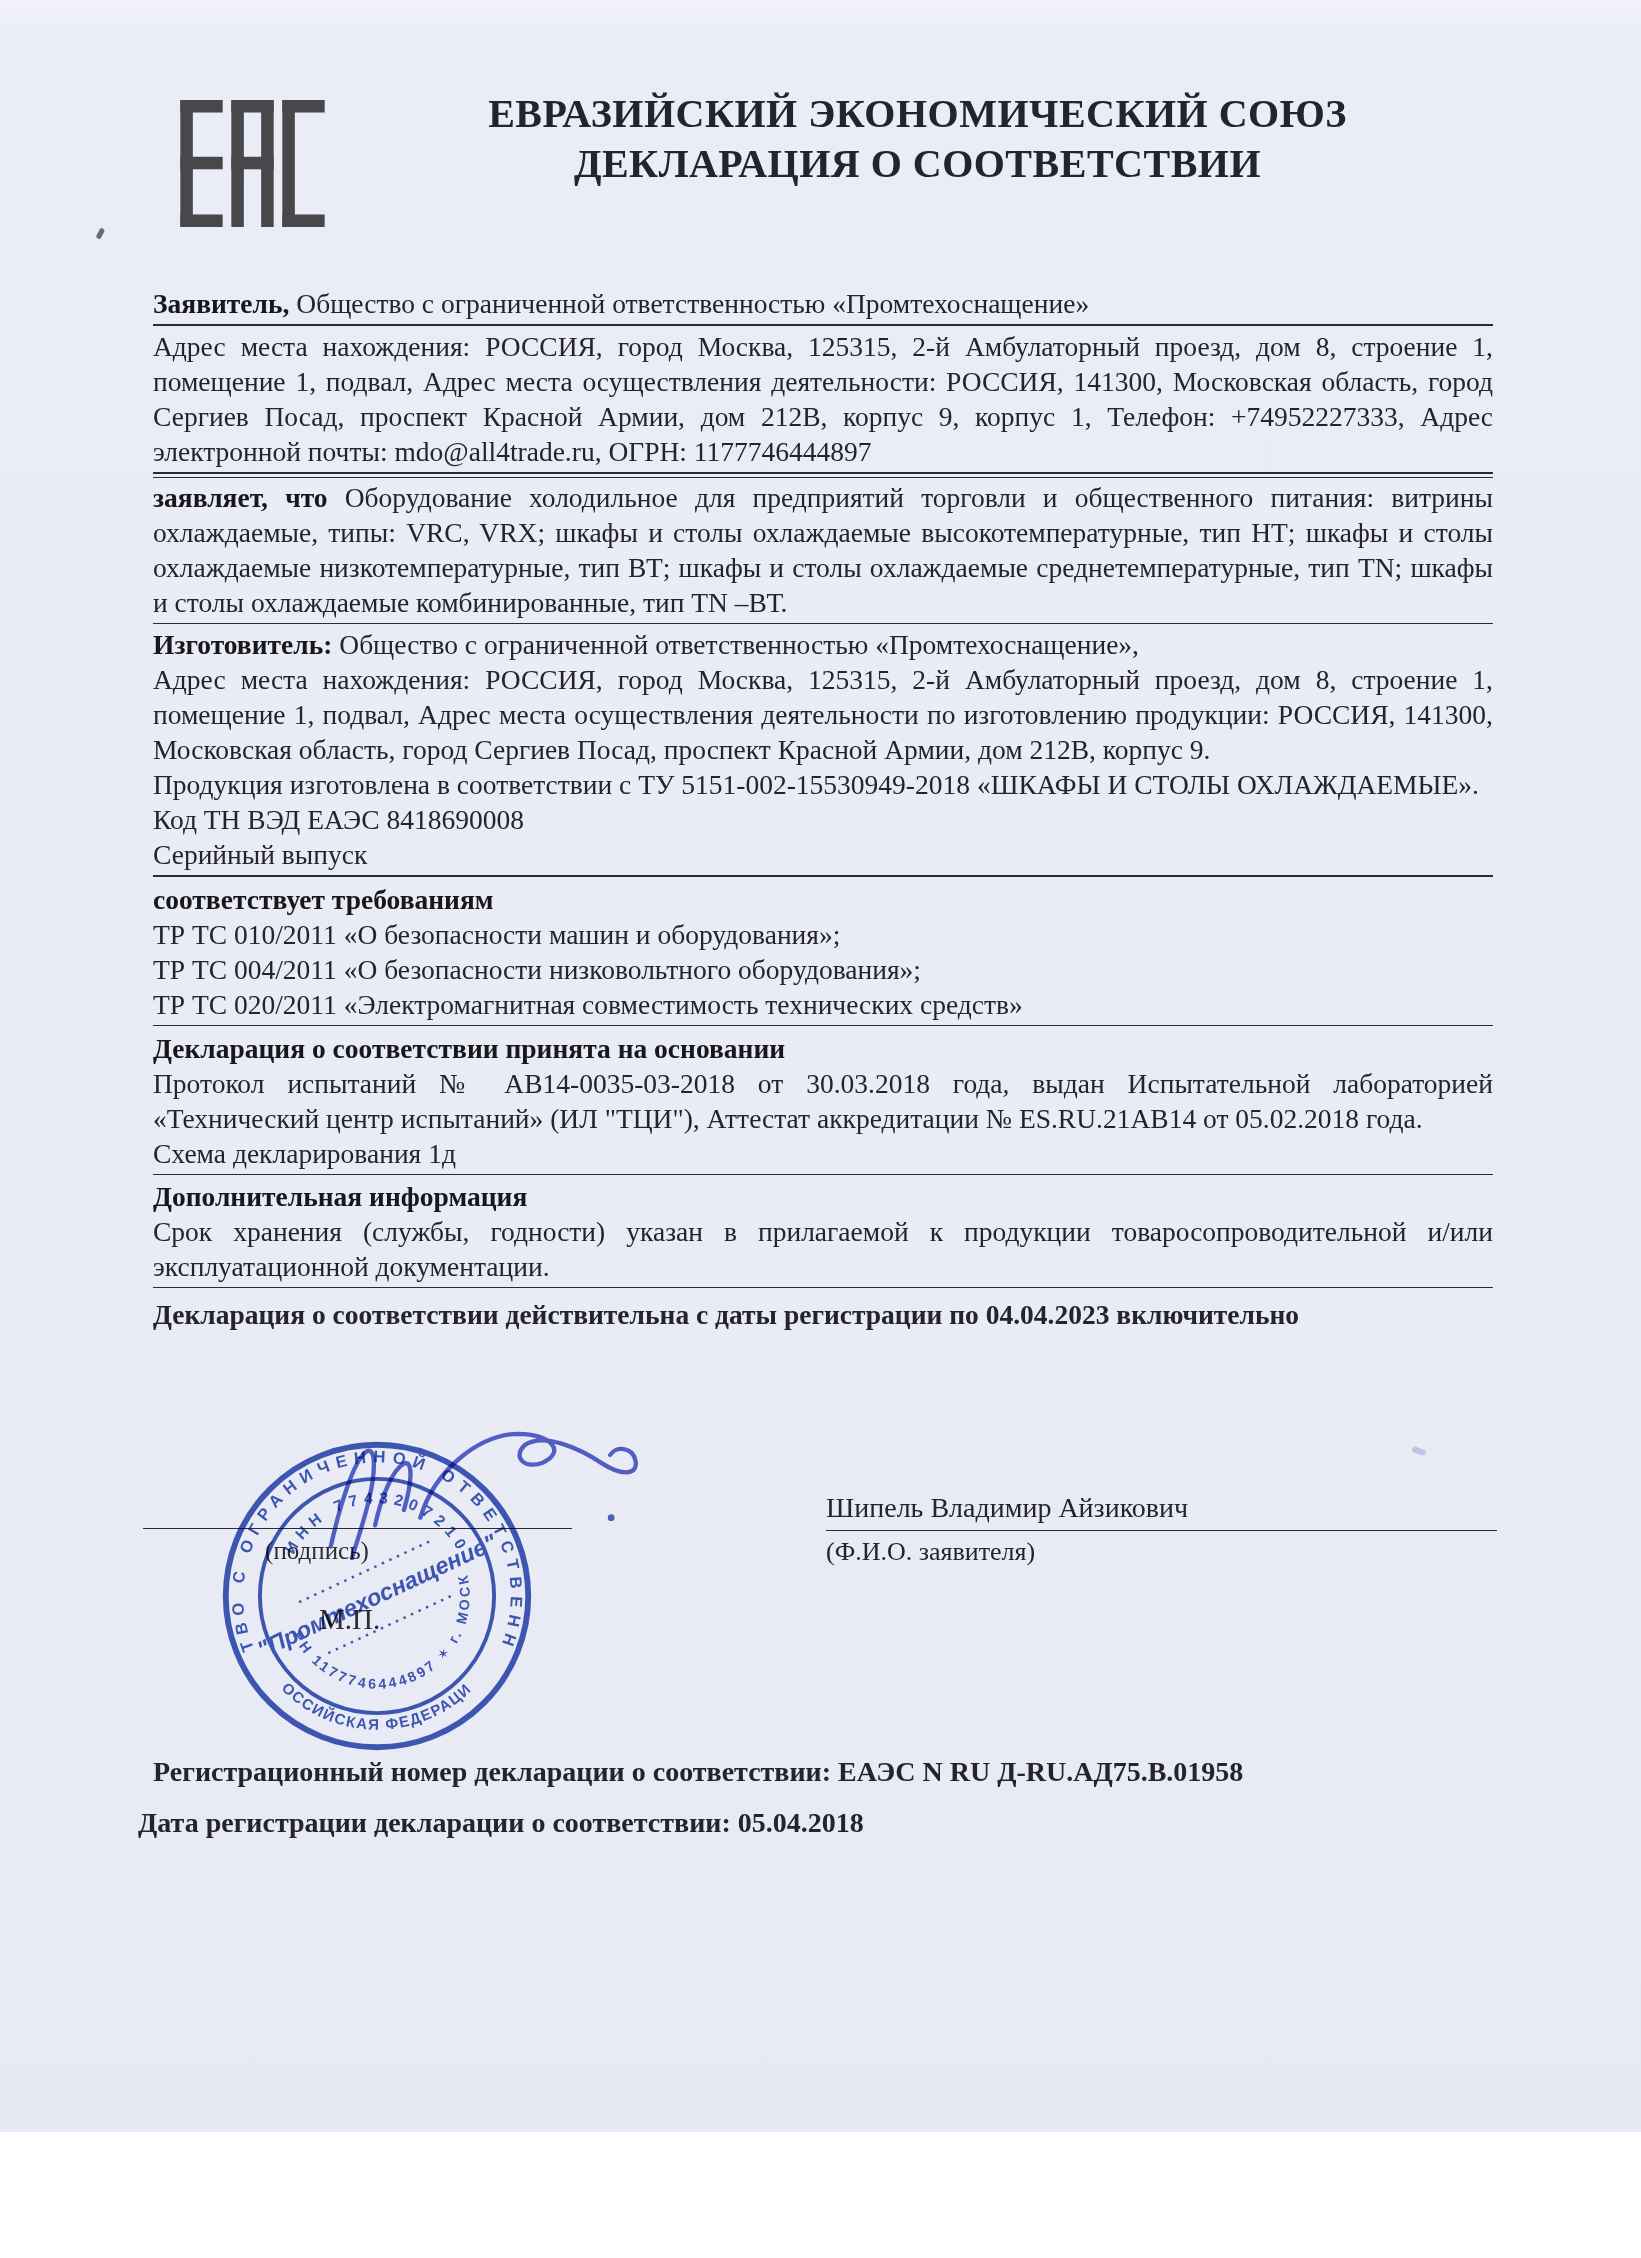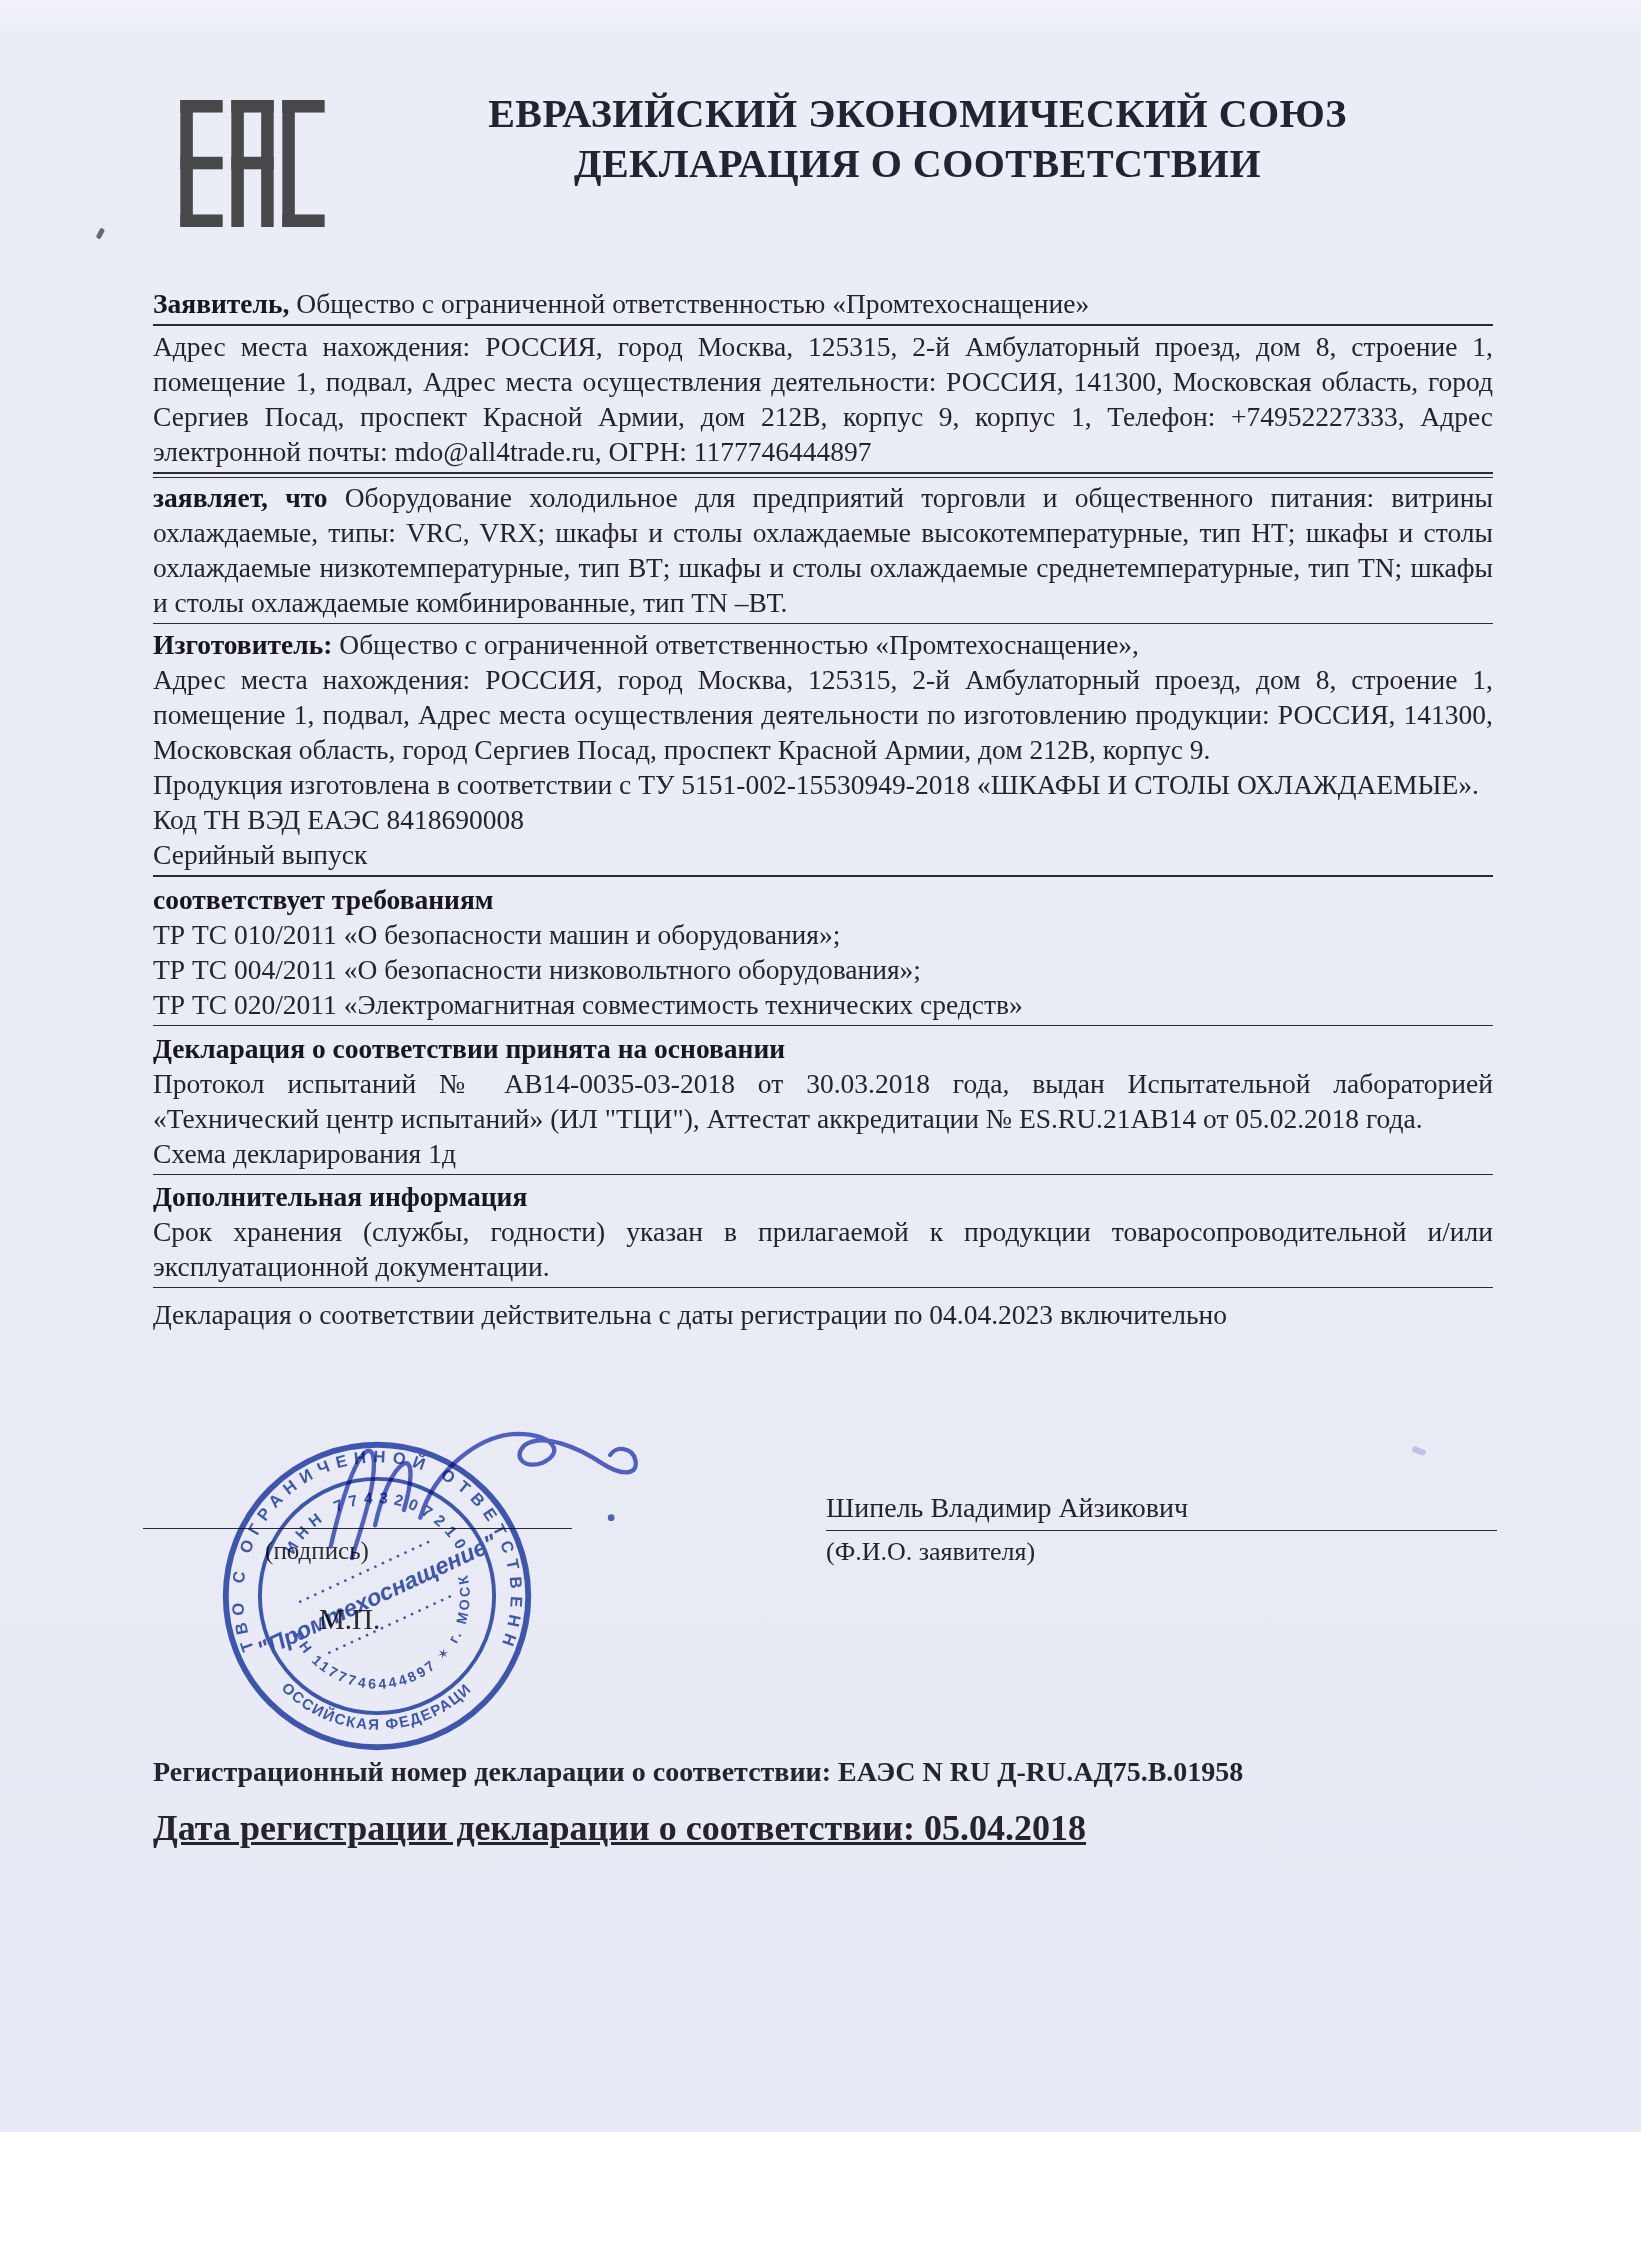--- a/index.html
+++ b/index.html
@@ -24,34 +24,34 @@
   .body{
     position:absolute;left:153px;top:286px;width:1340px;
     font-size:27.5px;line-height:35px;
   }
   .body p{margin:0;text-align:justify;}
   .body p.nj{text-align:left;}
   .body b{color:#17171c;}
   .rule{border:none;border-top:1.9px solid #2c2c30;margin:2.9px 0 2.9px 0;}
   .rule.thick{border-top-width:2.9px;}
   .sect{margin-top:4.8px !important;}
-  .validity{font-weight:normal;margin-top:8.7px !important;}
+  .validity{font-weight:bold;margin-top:8.7px !important;}
   
   .sigline{position:absolute;left:143px;top:1528px;width:429px;height:0;border-top:1.9px solid #2b2b2f;}
   .sig-caption{position:absolute;left:143px;top:1537px;width:348px;text-align:center;font-size:25px;color:#2b2b30;}
   .mp{position:absolute;left:319px;top:1603px;font-size:29px;color:#2b2b30;}
   .fio{position:absolute;left:826px;top:1492px;width:671px;text-align:left;font-size:28px;}
   .fio .name{display:block;padding-bottom:5.8px;border-bottom:1.9px solid #2b2b2f;}
   .fio .cap{display:block;padding-top:5.8px;font-size:26px;}
   
   .stamp{position:absolute;left:216px;top:1435px;width:322px;height:322px;mix-blend-mode:multiply;opacity:0.93;}
   .signature{position:absolute;left:290px;top:1402px;width:386px;height:212px;mix-blend-mode:multiply;opacity:0.9;}
   
   .regnum{position:absolute;left:153px;top:1726px;width:1352px;font-weight:bold;font-size:28px;margin-top:30px;}
-  .regdate{position:absolute;left:153px;top:1807px;width:1352px;font-weight:bold;font-size:36px;text-decoration:underline;}
+  .regdate{position:absolute;left:138px;top:1807px;width:1352px;font-weight:bold;font-size:28px;}
   
   .speck1{position:absolute;left:98px;top:228px;width:4.8px;height:10.6px;background:#6a6a72;transform:rotate(28deg);border-radius:1.9px;}
   .speck2{position:absolute;left:77px;top:2176px;width:7.7px;height:4.8px;background:#b9bac6;transform:rotate(-15deg);border-radius:1.9px;}
   .speck3{position:absolute;left:1412px;top:1448px;width:13.5px;height:5.8px;background:#aab3dd;transform:rotate(20deg);border-radius:2.9px;opacity:.7;}
   .stamp text, .signature{font-family:"Liberation Sans","DejaVu Sans",sans-serif;}
 </style>
 </head>
 <body>
 
 <div class="page">

